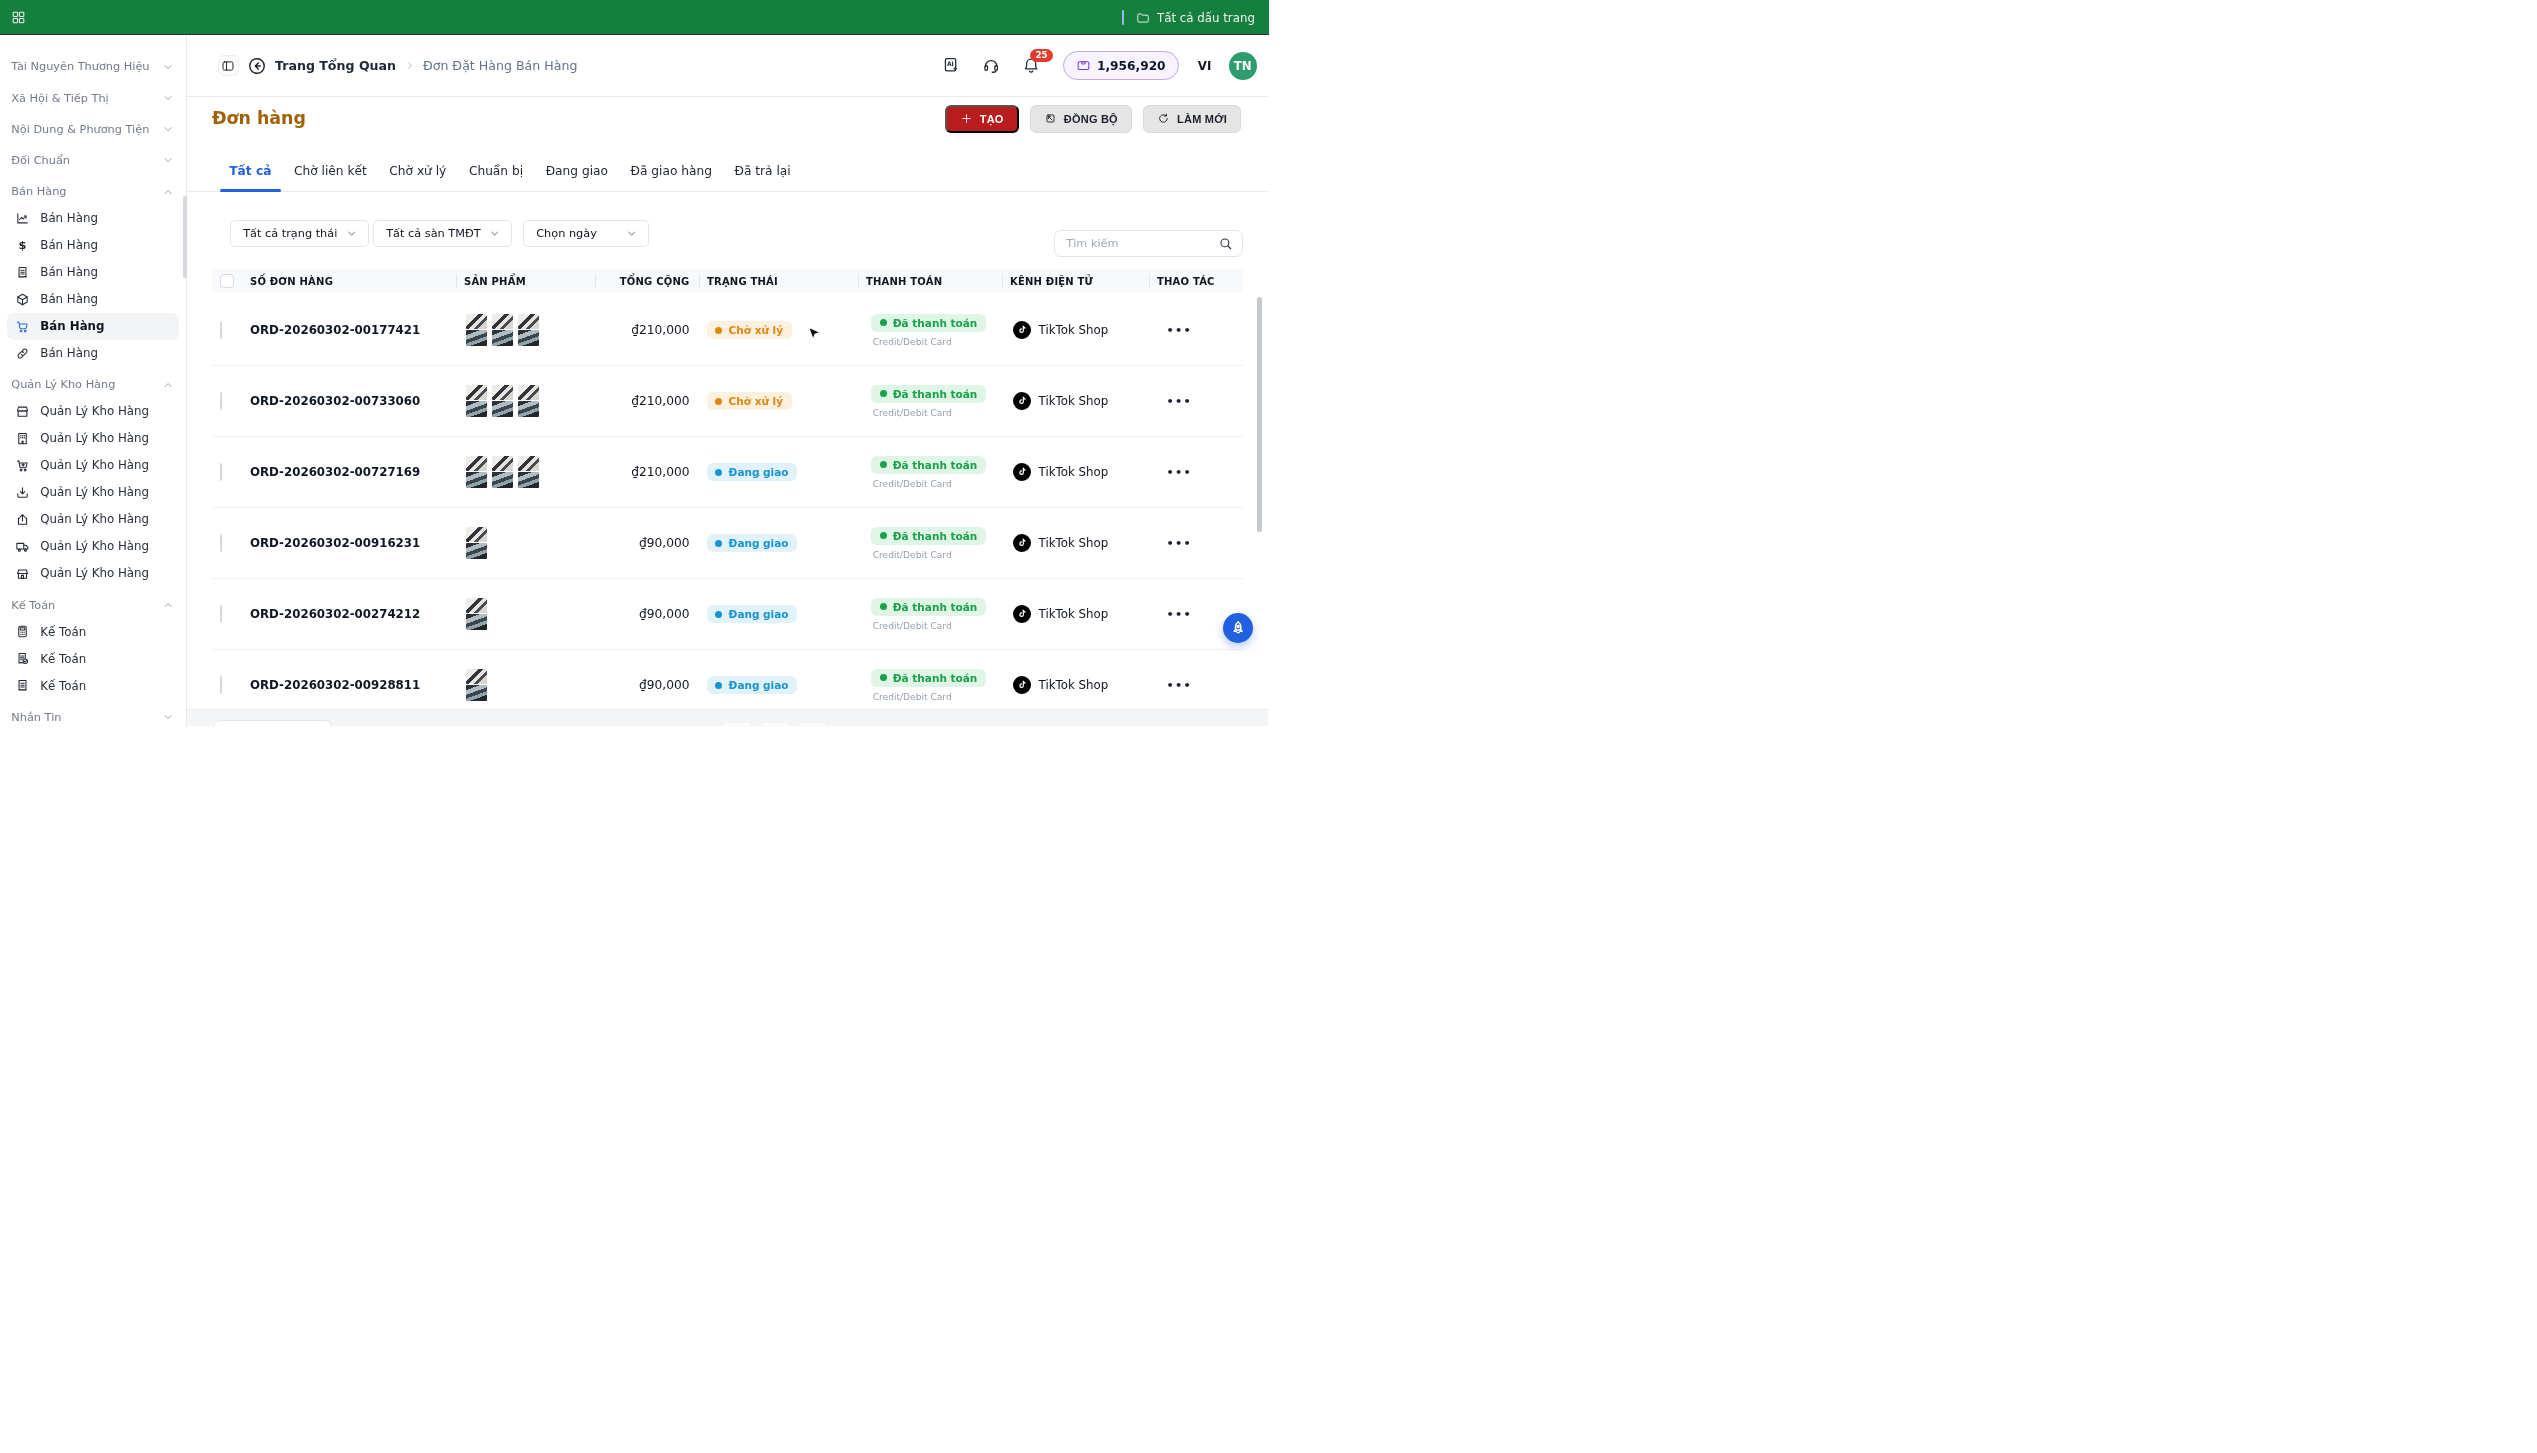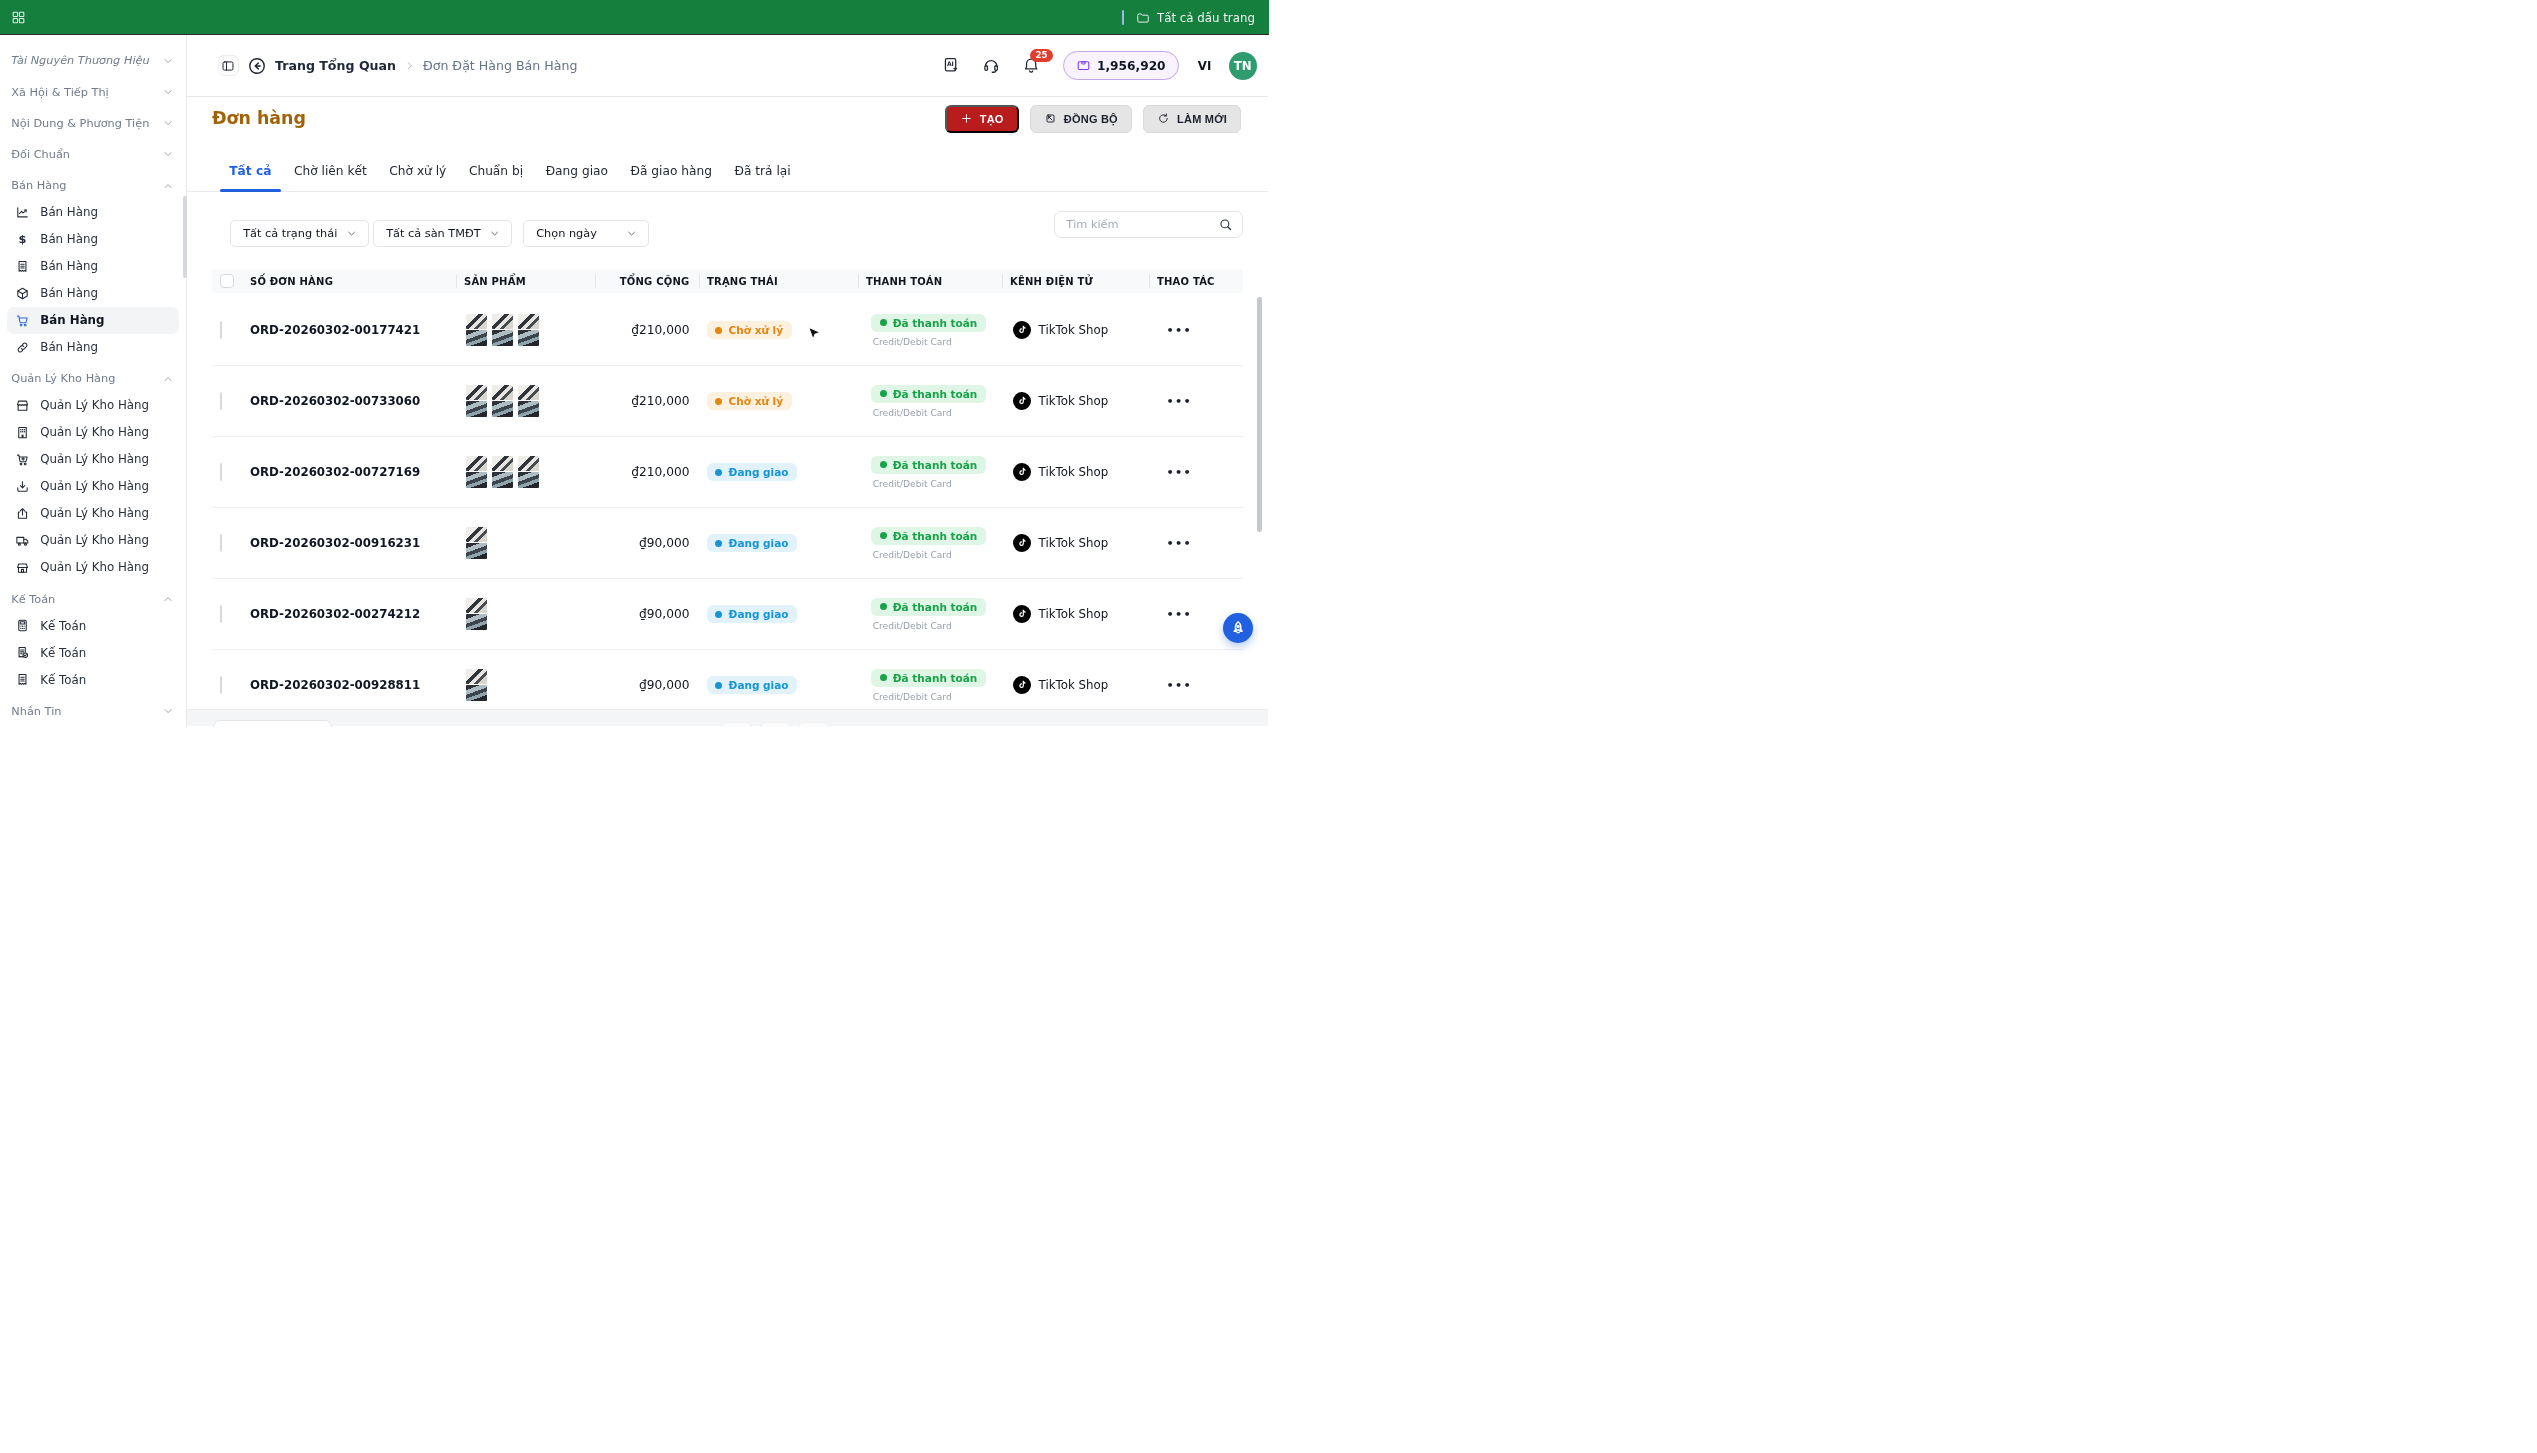--- a/index.html
+++ b/index.html
@@ -12,21 +12,21 @@
   .topbar { position:absolute; left:0; top:0; width:1269px; height:35px; background:#15803d; display:flex; align-items:center; border-bottom:0.9px solid #2a2b2e; z-index:30; }
   .topbar .grid-btn { margin-left:11.3px; color:#e9eaec; }
   .topbar-right { position:absolute; right:0; top:0; height:35px; display:flex; align-items:center; }
   .tb-sep { width:1.7px; height:15.7px; background:#9db8e8; border-radius:1.7px; margin-right:12.2px; }
   .tb-folder { color:#eceef1; margin-right:7px; }
   .tb-bookmarks { color:#f1f2f4; font-size:11.8px; white-space:nowrap; width:112px; overflow:hidden; }
 
   
   .sidebar { position:absolute; left:0; top:35px; width:187px; height:692px; background:#fff; border-right:0.9px solid #e8e9eb; overflow:hidden; padding-top:0.9px; }
   .side-section { margin-top:5.2px; }
-  .side-section:first-child { margin-top:12px;font-style:italic; }
+  .side-section:first-child { margin-top:18px; }
   .side-header { height:26px; display:flex; align-items:center; padding:0 12.2px 0 11.3px; color:#717b8a; font-size:11.3px; cursor:pointer; }
   .side-header .lbl { flex:1; white-space:nowrap; overflow:hidden; }
   .chev { color:#8b93a2; transition:none; }
   .chev.up svg { transform:rotate(180deg); }
   .side-item { height:27px; display:flex; align-items:center; margin:0 7px; padding:0 7px 0 7.8px; border-radius:7px; color:#28303c; font-size:11.8px; cursor:pointer; }
   .side-item .icon { width:15px; height:15px; margin-right:10.5px; color:#242a35; flex:none; }
   .side-item .icon svg { width:15px; height:15px; }
   .side-item .lbl { white-space:nowrap; overflow:hidden; }
   .side-item.active { background:#f3f4f6; font-weight:bold; color:#10151f; }
   .side-item.active .icon { color:#2f6bdb; }
@@ -64,21 +64,21 @@
   
   .tabs { position:absolute; left:0; top:105px; width:1081px; height:52px; border-bottom:0.9px solid #e9eaec; display:flex; align-items:flex-end; padding-left:31px; }
   .tab { font-size:12.2px; color:#232a36; padding:0 11.3px 13px 11.3px; position:relative; cursor:pointer; white-space:nowrap; }
   .tab.active { color:#2160e0; font-weight:bold; }
   .tab.active::after { content:""; position:absolute; left:1.7px; right:1.7px; bottom:-0.9px; height:2.6px; background:#2160e0; border-radius:1.7px; }
 
   
   .filters { position:absolute; left:0; top:158px; width:1081px; height:76px; }
   .filter-btn { position:absolute; top:27px; height:27px; border:0.9px solid #e3e5e8; border-radius:5px; background:#fff; display:flex; align-items:center; justify-content:space-between; font-size:11.3px; color:#10151f; padding:0 10.5px 0 12.2px; cursor:pointer; }
   .filter-btn .chev { margin-left:8.7px; color:#3c4350; }
-  .search-box { position:absolute; top:18px; left:867px; width:189px; height:27px; border:0.9px solid #e3e5e8; border-radius:7px; display:flex; align-items:center; padding:0 8.7px 0 11.3px; }
+  .search-box { position:absolute; top:37px; left:867px; width:189px; height:27px; border:0.9px solid #e3e5e8; border-radius:7px; display:flex; align-items:center; padding:0 8.7px 0 11.3px; }
   .search-box input { border:none; outline:none; flex:1; font-size:11.3px; color:#10151f; font-family:inherit; background:transparent; }
   .search-box input::placeholder { color:#a3abb8; }
   .search-box .s-ic { color:#2a3140; }
 
   
   .table { position:absolute; left:25px; top:234px; width:1031px; }
   .tgrid { display:grid; grid-template-columns:31px 213px 139px 104px 159px 144px 147px 93px; align-items:center; }
   .thead { height:24.4px; background:#f8f9fa; border-radius:3.5px; font-size:10px; font-weight:bold; color:#10151f; }
   .th { padding-left:7px; white-space:nowrap; letter-spacing:0.2px; }
   .th.sep { border-left:0.9px solid #e5e7eb; height:14px; display:flex; align-items:center; }

